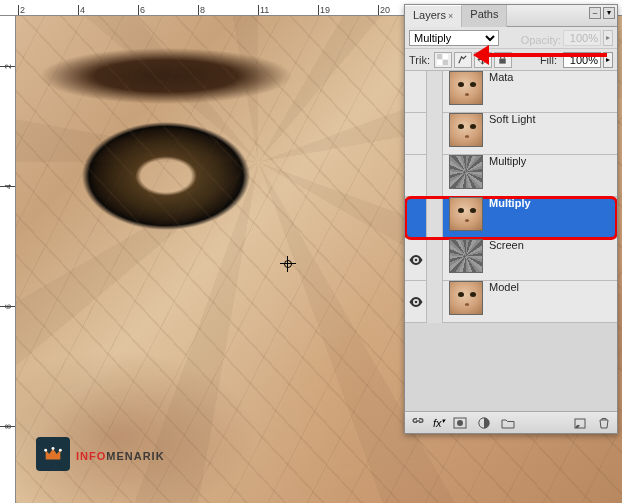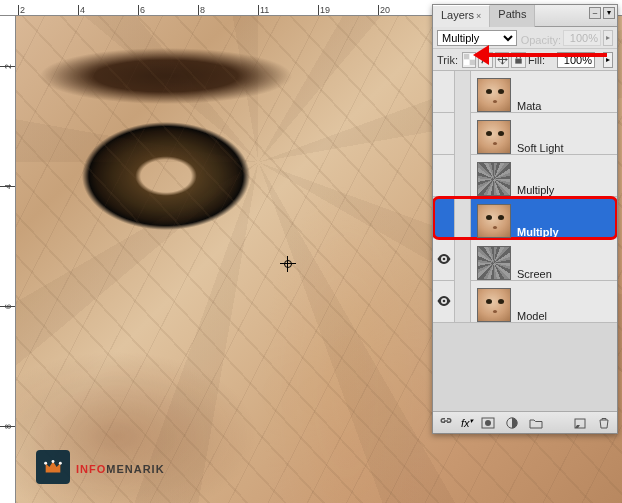--- a/index.html
+++ b/index.html
@@ -24,30 +24,30 @@
   repeating-linear-gradient(-63deg, rgba(100,70,50,0.12) 0 1px, transparent 1px 35px),
   repeating-conic-gradient(from 30deg at 40% 30%, rgba(90,60,40,0.08) 0deg 10deg, transparent 10deg 40deg);
   opacity: .8;
 }
 .crosshair { position: absolute; top: 240px; left: 264px; width: 16px; height: 16px; pointer-events: none; z-index: 5; }
 .crosshair::before, .crosshair::after { content: ""; position: absolute; background: #000; }
 .crosshair::before { left: 7px; top: 0; width: 1px; height: 16px; }
 .crosshair::after { top: 7px; left: 0; height: 1px; width: 16px; }
 .crosshair .ring { position: absolute; top: 4px; left: 4px; width: 8px; height: 8px; border: 1px solid #000; border-radius: 50%; }
 
-.watermark { position: absolute; left: 20px; bottom: 19px; z-index: 6; display: flex; align-items: center; gap: 6px; opacity: .92; }
+.watermark { position: absolute; left: 20px; bottom: 32px; z-index: 6; display: flex; align-items: center; gap: 6px; opacity: .92; }
 .watermark .logo { width: 34px; height: 34px; background: #0a2a3a; border-radius: 4px; display: flex; align-items: center; justify-content: center; }
 .watermark .logo svg { width: 22px; height: 22px; }
 .watermark .text .t1 { font-size: 18px; font-weight: 900; letter-spacing: 1px; font-family: Arial Black, Arial, sans-serif; }
 .watermark .text .t1 .a { color: #d92020; }
 .watermark .text .t1 .b { color: #333; }
 .watermark .text .t2 { font-size: 8px; color: #555; }
 .watermark .text .t2 .amp { color: #d92020; font-style: italic; font-weight: bold; }
 
-.panel { position: absolute; top: 4px; right: 4px; width: 186px; background: #e4e4e4; border: 1px solid #8a8a8a; box-shadow: 0 2px 6px rgba(0,0,0,.35); z-index: 20; }
+.panel { position: absolute; top: 4px; right: 4px; width: 214px; background: #e4e4e4; border: 1px solid #8a8a8a; box-shadow: 0 2px 6px rgba(0,0,0,.35); z-index: 20; }
 .panel .tabs { display: flex; align-items: center; height: 22px; background: linear-gradient(#eee,#d8d8d8); border-bottom: 1px solid #999; position: relative; }
 .panel .tab { padding: 3px 8px 0; height: 22px; color: #333; border-right: 1px solid #bbb; background: #d0d0d0; cursor: pointer; }
 .panel .tab.active { background: #e8e8e8; font-weight: normal; border-top: 1px solid #fff; }
 .panel .tab .x { font-size: 9px; color: #666; margin-left: 2px; }
 .panel .winbtn { position: absolute; right: 2px; top: 2px; display: flex; gap: 2px; }
 .panel .winbtn span { width: 12px; height: 12px; border: 1px solid #888; background: #ddd; font-size: 8px; line-height: 10px; text-align: center; cursor: pointer; }
 
 .row { display: flex; align-items: center; height: 22px; padding: 0 4px; border-bottom: 1px solid #c8c8c8; background: #e4e4e4; gap: 4px; position: relative; }
 .row .label { color: #333; }
 .row select, .row input[type=text] { font-size: 11px; border: 1px solid #999; background: #fff; height: 16px; }
@@ -59,26 +59,26 @@
 .row.faded .label, .row.faded input, .row.faded .opacitybox { opacity: .45; }
 
 .arrow { position: absolute; top: 48px; right: 10px; z-index: 25; pointer-events: none; }
 .arrow .shaft { width: 120px; height: 4px; background: #e00; }
 .arrow .head { position: absolute; left: -14px; top: -8px; width: 0; height: 0; border-right: 16px solid #e00; border-top: 10px solid transparent; border-bottom: 10px solid transparent; }
 
 .lockrow { display: flex; align-items: center; height: 22px; padding: 0 4px; background: #e4e4e4; border-bottom: 1px solid #b8b8b8; }
 .lockrow .label { color: #333; margin-right: 4px; }
 .lockbtn { width: 18px; height: 16px; border: 1px solid #aaa; background: #eee; margin-right: 2px; display: flex; align-items: center; justify-content: center; cursor: pointer; }
 .lockbtn svg { width: 11px; height: 11px; }
-.fillbox { margin-left: auto; display: flex; align-items: center; gap: 8px; }
+.fillbox { margin-left: auto; display: flex; align-items: center; gap: 2px; }
 .fillbox input { width: 38px; text-align: right; padding-right: 2px; border: 1px solid #999; height: 16px; }
 .fillbox .chev { width: 10px; height: 16px; border: 1px solid #999; background: #eee; font-size: 8px; line-height: 14px; text-align: center; cursor: pointer; }
 
 .layers { max-height: 340px; overflow-y: auto; overflow-x: hidden; background: #d8d8d8; }
-.layer { display: flex; align-items: flex-end; height: 42px; border-bottom: 1px solid #bbb; background: #e8e8e8; }
+.layer { display: flex; align-items: flex-start; height: 42px; border-bottom: 1px solid #bbb; background: #e8e8e8; }
 .layer.selected { background: #2a6fd6; color: #fff; }
 .layer.selected .name { color: #fff; font-weight: bold; }
 .layer .vis { width: 22px; height: 42px; border-right: 1px solid #bbb; display: flex; align-items: center; justify-content: center; cursor: pointer; }
 .layer .vis svg { width: 14px; height: 10px; }
 .layer .link { width: 16px; height: 42px; border-right: 1px solid #bbb; background: #ddd; }
 .layer .thumb { width: 34px; height: 34px; margin: 0 6px; border: 1px solid #666; background: #c9a880; position: relative; overflow: hidden; }
 .layer .thumb.face::before { content: ""; position: absolute; inset: 0; background: radial-gradient(circle at 45% 40%, #e8c8a8 0%, #d0a078 55%, #a87850 100%); }
 .layer .thumb.face::after { content: ""; position: absolute; top: 10px; left: 8px; width: 6px; height: 5px; background: #2a2010; border-radius: 50%; box-shadow: 12px 0 #2a2010, 6px 10px 0 -1px #8a5838; }
 .layer .thumb.texture::before { content: ""; position: absolute; inset: 0; background: repeating-conic-gradient(#888 0 10deg, #666 10deg 22deg, #999 22deg 34deg); filter: contrast(1.1); }
 .layer .name { color: #222; font-size: 11px; }

